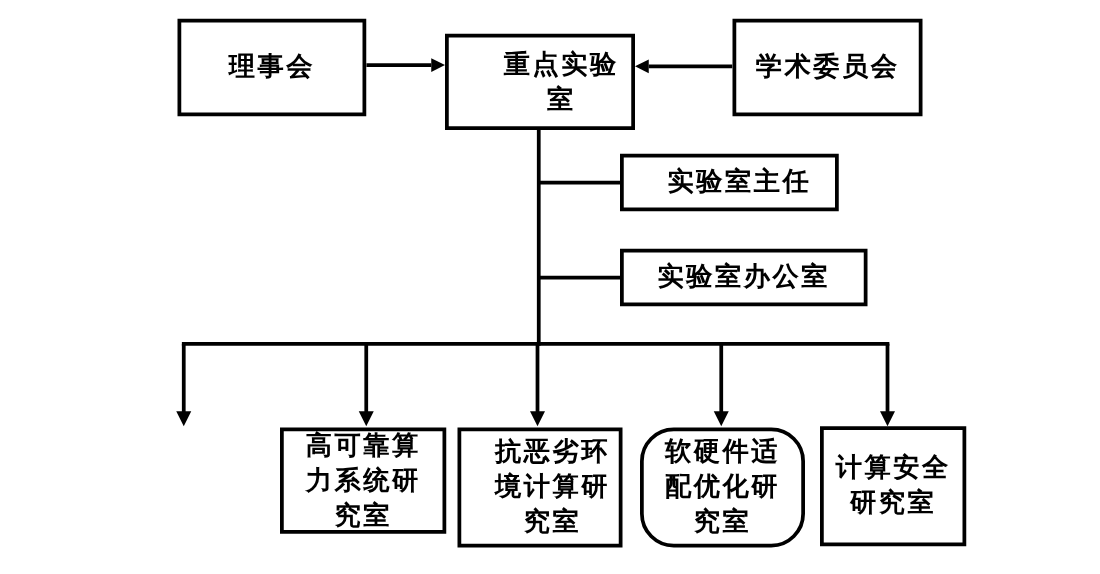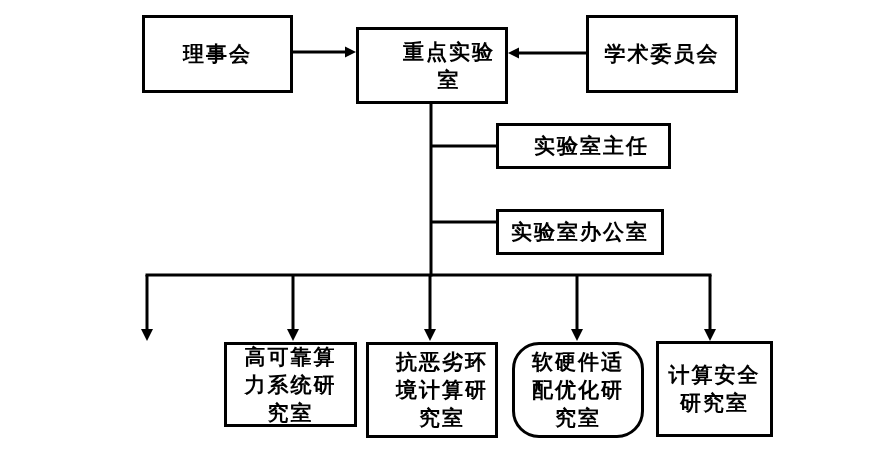--- a/index.html
+++ b/index.html
@@ -45,21 +45,21 @@
     align-items: center;
     justify-content: center;
     text-align: center;
     white-space: pre-line;
   }
   
   .n-board    { left: 142px; top: 15px;  width: 151px; height: 78px; }
   .n-keylab   { left: 356px; top: 27px;  width: 152px; height: 77px; padding-left: 34px; }
   .n-academic { left: 586px; top: 15px;  width: 152px; height: 78px; }
   .n-director { left: 496px; top: 123px; width: 175px; height: 46px; padding-left: 16px; }
-  .n-office   { left: 496px; top: 209px; width: 168px; height: 46px; }
+  .n-office   { left: 496px; top: 199px; width: 198px; height: 46px; }
   .n-d1 { left: 86px;  top: 342px; width: 131px; height: 96px; }
   .n-d2 { left: 224px; top: 342px; width: 133px; height: 85px; }
   .n-d3 { left: 366px; top: 342px; width: 132px; height: 96px; padding-left: 20px; }
   .n-d4 { left: 512px; top: 342px; width: 132px; height: 96px; border-radius: 27px; }
   .n-d5 { left: 656px; top: 341px; width: 117px; height: 96px; }
 </style>
 </head>
 <body>
 
 <div id="stage">

